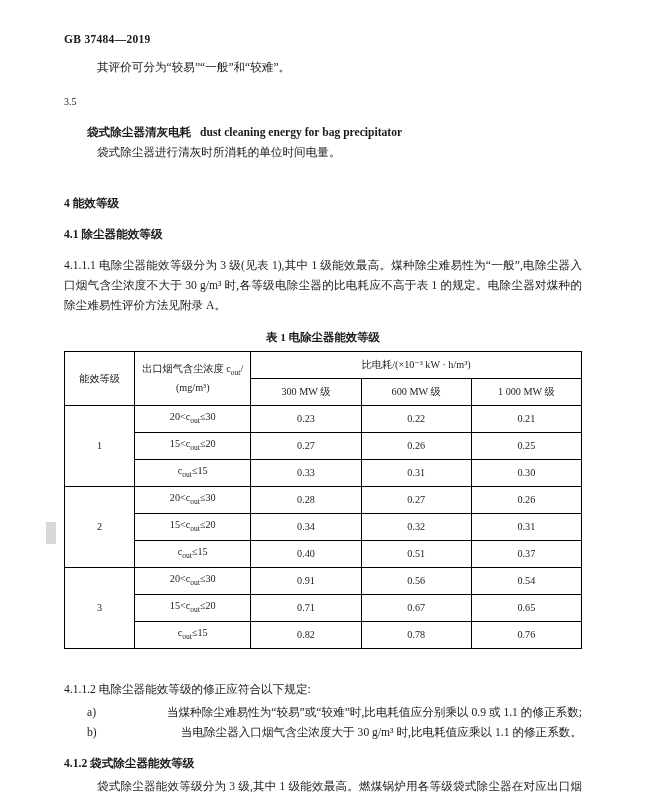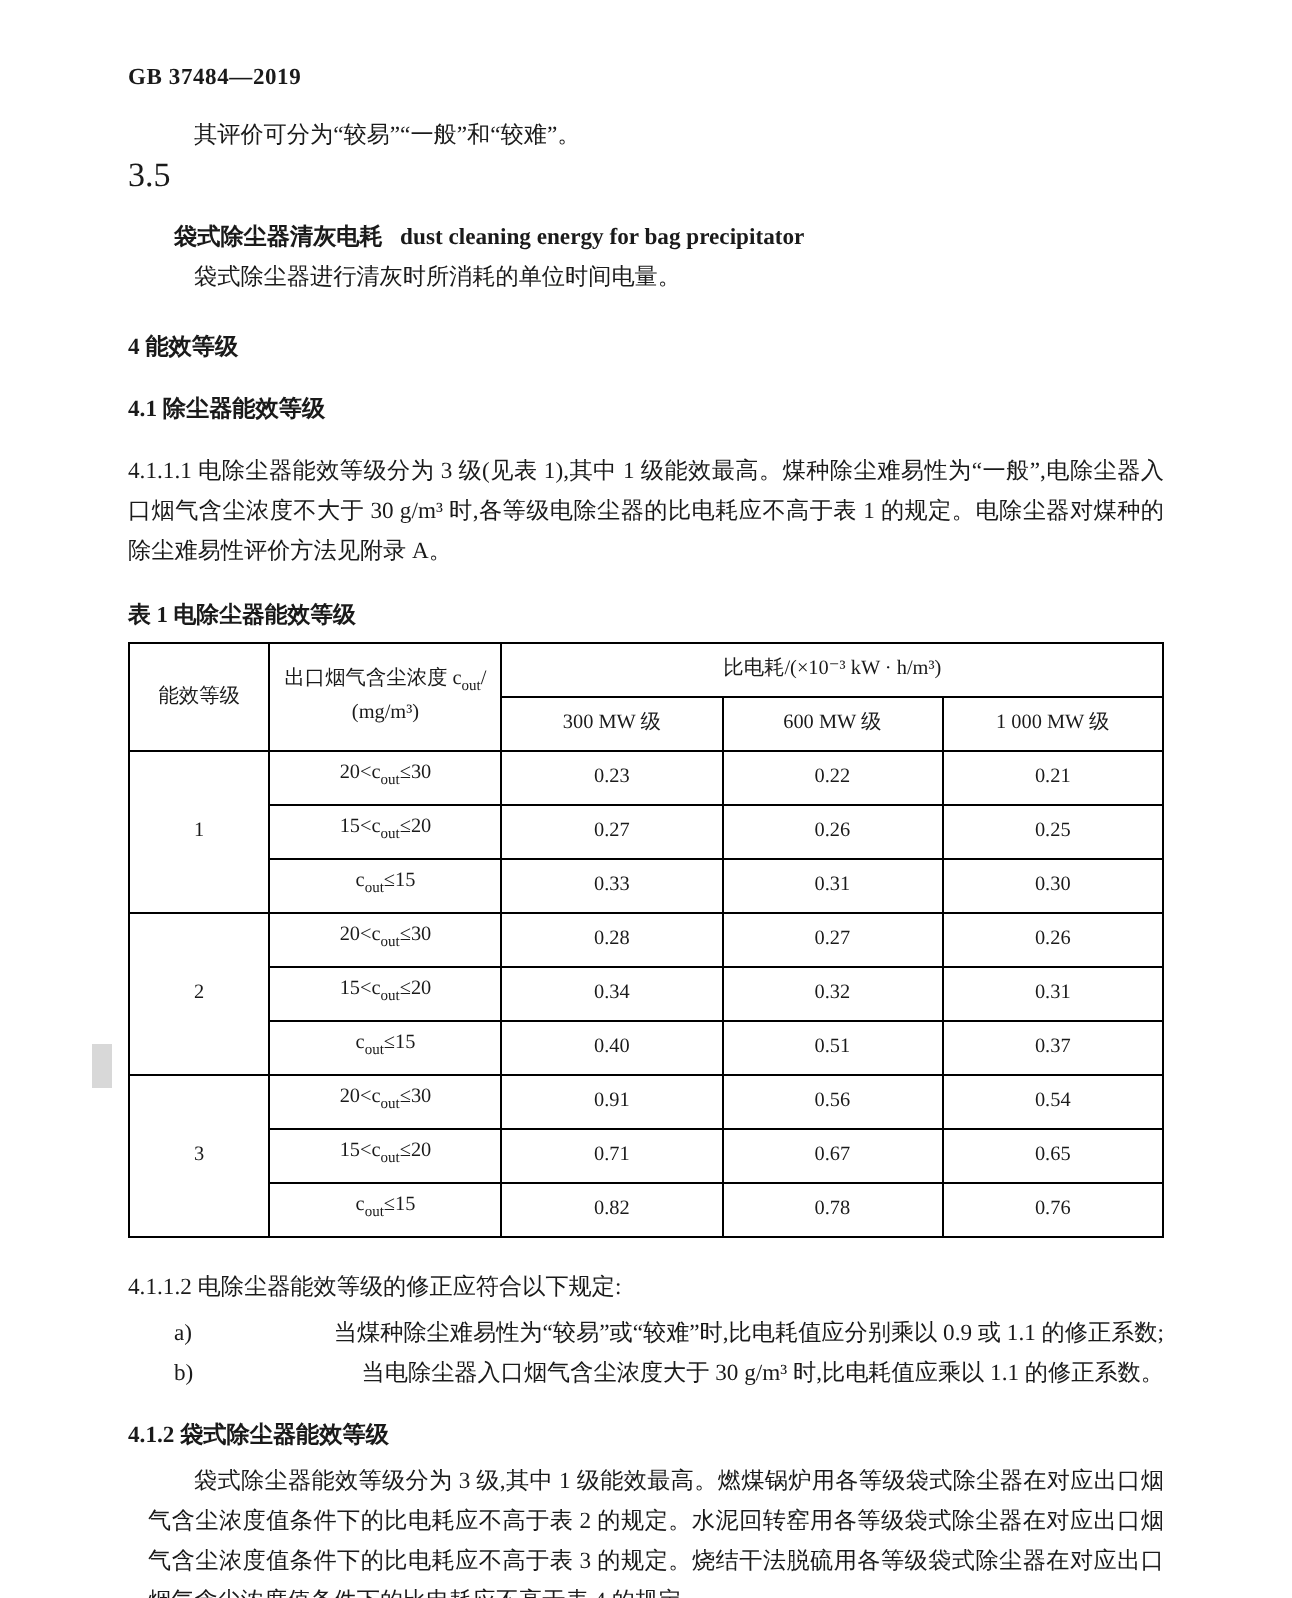--- a/index.html
+++ b/index.html
@@ -37,27 +37,27 @@
     left: 64px;
     width: 518px;
   }
   p {
     margin: 0;
     font-size: 11.6px;
     line-height: 20px;
   }
   .indent-2 { text-indent: 23px; margin-left: 10px; }
   .sec-num {
-    margin-top: 0px;
-    font-size: 17px;
+    margin-top: 14px;
+    font-size: 10px;
     line-height: 20px;
   }
   .gap-s { margin-top: 3px; }
   .gap-m { margin-top: 11px; }
-  .gap-l { margin-top: 15px; }
+  .gap-l { margin-top: 31px; }
   .term-line {
     text-indent: 23px;
     font-size: 11.6px;
     line-height: 20px;
     font-weight: bold;
     margin-top: 11px;
   }
   .term-en {
     font-family: "Liberation Serif", serif;
     font-weight: bold;
@@ -65,20 +65,21 @@
   .heading {
     font-size: 11.6px;
     line-height: 20px;
     font-weight: bold;
   }
   .justify {
     text-align: justify;
     text-justify: inter-ideograph;
   }
   .table-caption {
+    text-align: center;
     font-size: 11.4px;
     font-weight: bold;
     margin-top: 14px;
     margin-bottom: 6px;
   }
   table.spec {
     border-collapse: collapse;
     width: 518px;
     font-size: 10.2px;
     table-layout: fixed;

